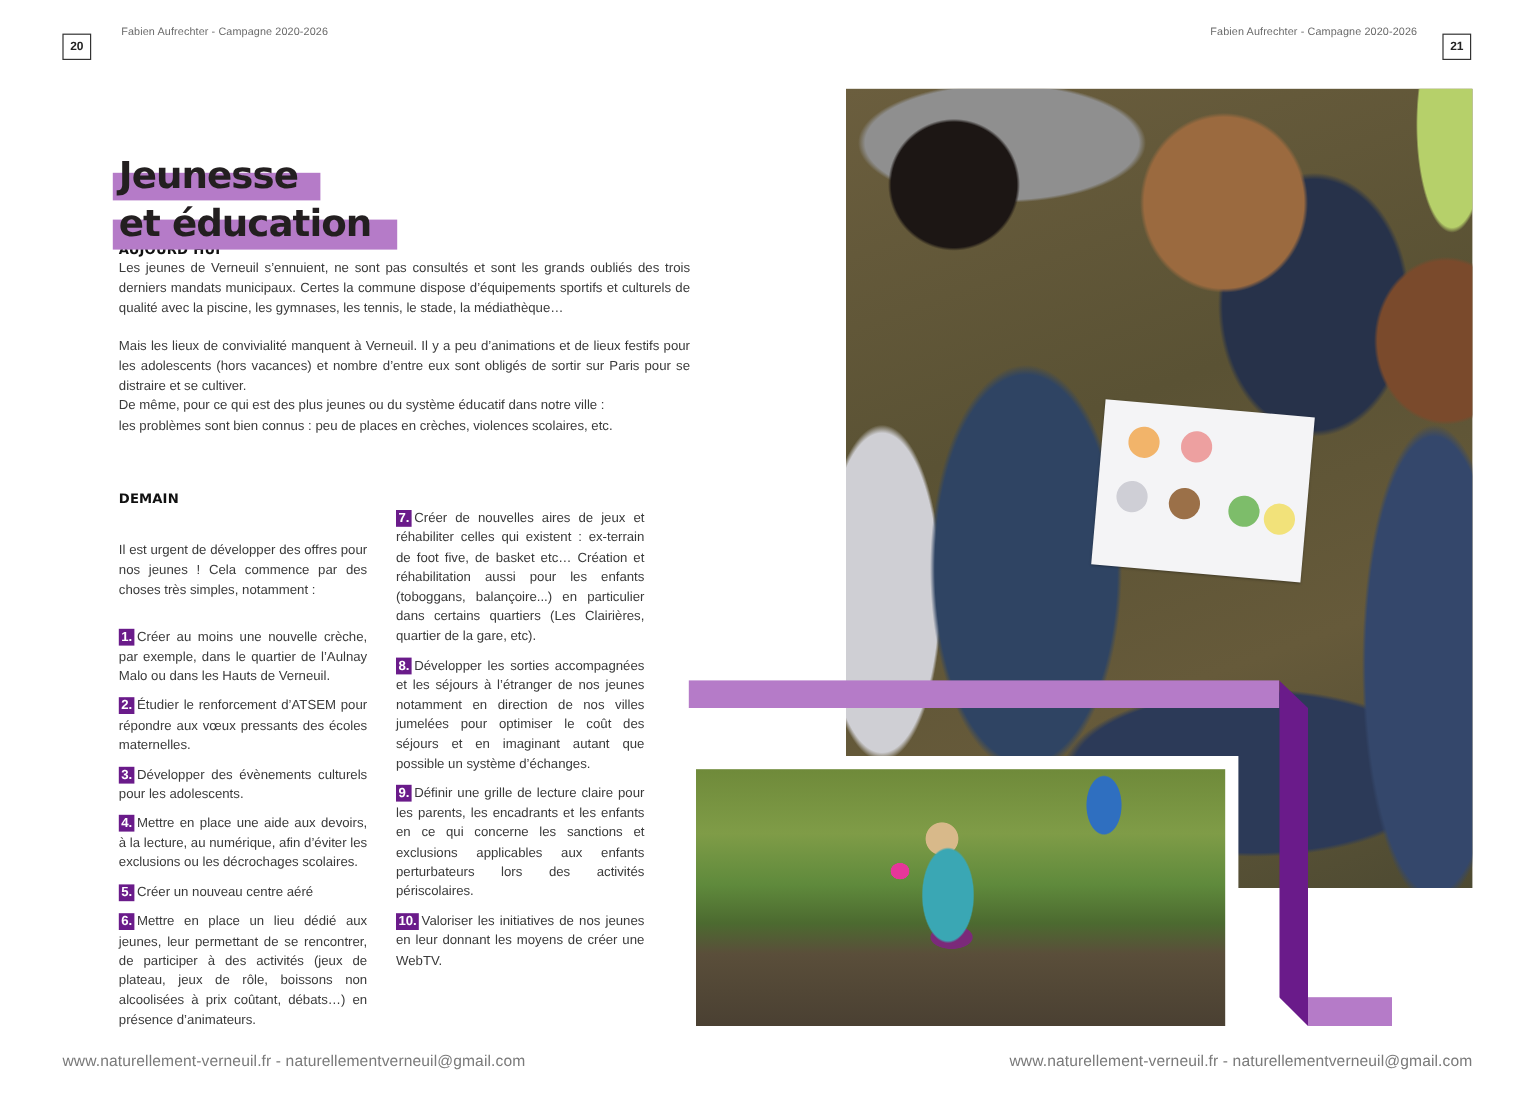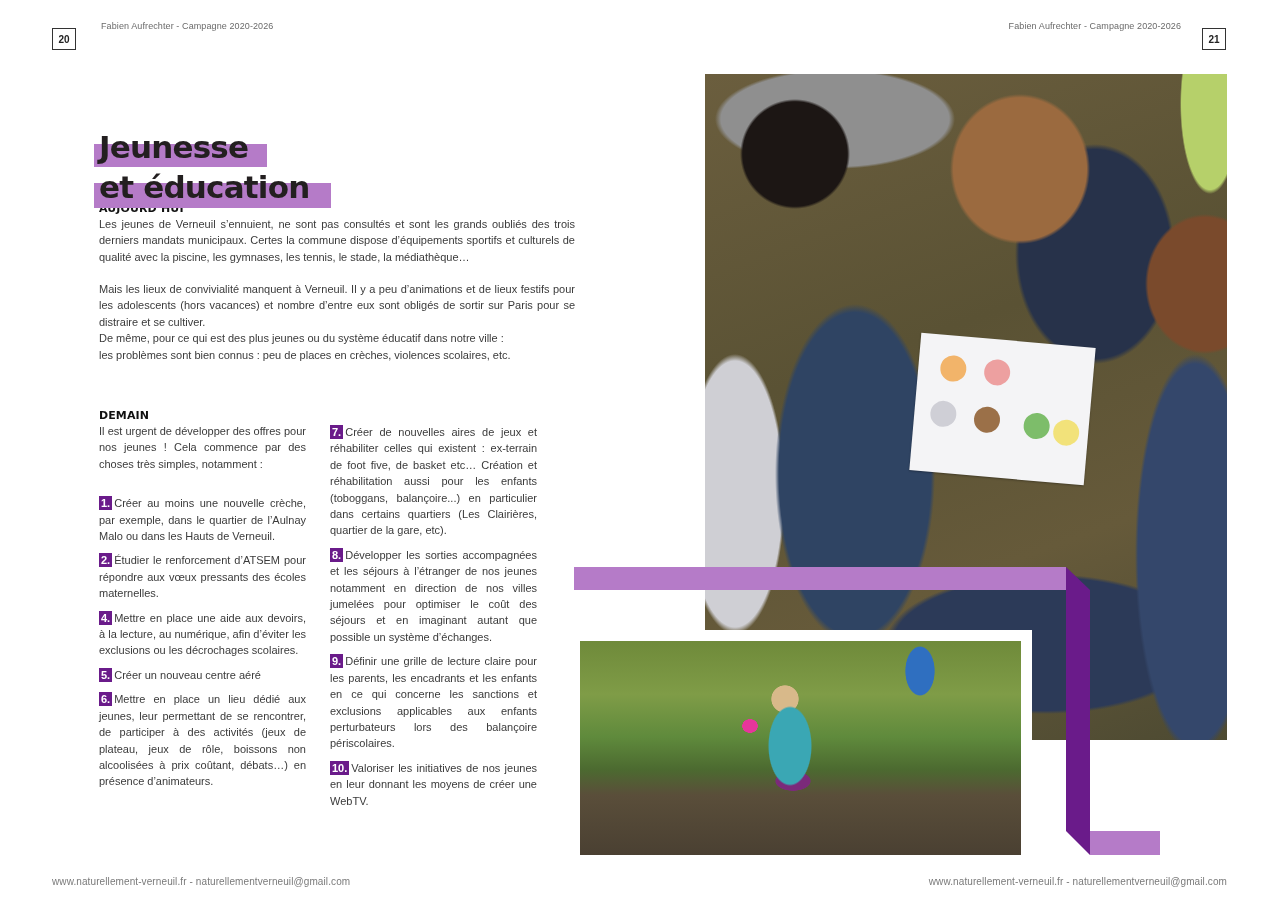--- a/index.html
+++ b/index.html
@@ -1,19 +1,19 @@
 <!DOCTYPE html>
 <html><head>
 <meta charset="utf-8">
 <style>
   html, body { margin: 0; padding: 0; background: #ffffff; }
   body { width: 1280px; height: 914px; position: relative; overflow: hidden; font-family: "Liberation Sans", sans-serif; color: #3a3a3a; }
   .page-num { position: absolute; top: 28px; width: 24px; height: 22px; border: 1px solid #333; font-size: 10px; font-weight: bold; color: #222; display: flex; align-items: center; justify-content: center; box-sizing: border-box; text-align: center; }
   .running-head { position: absolute; top: 21px; font-size: 9px; color: #6a6a6a; letter-spacing: 0.1px; }
-  .footer { position: absolute; top: 876px; font-size: 10px; color: #7a7a7a; letter-spacing: 0.1px; }
+  .footer { position: absolute; top: 876px; font-size: 13px; color: #7a7a7a; letter-spacing: 0.1px; }
 
   .title-wrap { position: absolute; left: 94px; top: 80px; margin-top: 48px; }
   .title-line { position: relative; display: block; font-family: "DejaVu Sans", sans-serif; font-weight: bold; font-size: 31px; line-height: 38px; color: #231f20; letter-spacing: -0.8px; }
   .title-line span.txt { position: relative; z-index: 2; padding-left: 5px; }
   .title-hl { position: absolute; left: 0; background: #b57bc8; z-index: 1; }
 
   .section-h { position: absolute; font-family: "DejaVu Sans", sans-serif; font-weight: bold; font-size: 11px; color: #111; letter-spacing: 0.1px; }
   .body-p { position: absolute; font-size: 11px; line-height: 16.4px; color: #3a3a3a; margin: 0; }
   .justify { text-align: justify; }
 
@@ -77,32 +77,33 @@
 
 <div class="section-h" style="left:99px; top:202px;">AUJOURD’HUI</div>
 <p class="body-p justify" style="left:99px; top:216px; width:476px;">Les jeunes de Verneuil s’ennuient, ne sont pas consultés et sont les grands oubliés des trois derniers mandats municipaux. Certes la commune dispose d’équipements sportifs et culturels de qualité avec la piscine, les gymnases, les tennis, le stade, la médiathèque…</p>
 <p class="body-p justify" style="left:99px; top:281px; width:476px;">Mais les lieux de convivialité manquent à Verneuil. Il y a peu d’animations et de lieux festifs pour les adolescents (hors vacances) et nombre d’entre eux sont obligés de sortir sur Paris pour se distraire et se cultiver.</p>
 <p class="body-p" style="left:99px; top:330px; width:490px;">De même, pour ce qui est des plus jeunes ou du système éducatif dans notre ville :</p>
 <p class="body-p" style="left:99px; top:347px; width:490px;">les problèmes sont bien connus : peu de places en crèches, violences scolaires, etc.</p>
 
 <div class="section-h" style="left:99px; top:409px;">DEMAIN</div>
 
 <div class="col" style="left:99px; top:423px;">
-  <p style="margin-bottom:23px;">Il est urgent de développer des offres pour nos jeunes ! Cela commence par des choses très simples, notamment :</p>
+  <p style="margin-bottom:23px;margin-top:28px;">Il est urgent de développer des offres pour nos jeunes ! Cela commence par des choses très simples, notamment :</p>
   <p><span class="num">1.</span><span>Créer au moins une nouvelle crèche, par exemple, dans le quartier de l’Aulnay Malo ou dans les Hauts de Verneuil.</span></p>
   <p><span class="num">2.</span><span>Étudier le renforcement d’ATSEM pour répondre aux vœux pressants des écoles maternelles.</span></p>
+  <p><span class="num">3.</span><span>Développer des évènements culturels pour les adolescents.</span></p>
   <p><span class="num">4.</span><span>Mettre en place une aide aux devoirs, à la lecture, au numérique, afin d’éviter les exclusions ou les décrochages scolaires.</span></p>
   <p><span class="num">5.</span><span>Créer un nouveau centre aéré</span></p>
   <p><span class="num">6.</span><span>Mettre en place un lieu dédié aux jeunes, leur permettant de se rencontrer, de participer à des activités (jeux de plateau, jeux de rôle, boissons non alcoolisées à prix coûtant, débats…) en présence d’animateurs.</span></p>
 </div>
 
 <div class="col" style="left:330px; top:424px;">
   <p><span class="num">7.</span><span>Créer de nouvelles aires de jeux et réhabiliter celles qui existent : ex-terrain de foot five, de basket etc… Création et réhabilitation aussi pour les enfants (toboggans, balançoire...) en particulier dans certains quartiers (Les Clairières, quartier de la gare, etc).</span></p>
   <p><span class="num">8.</span><span>Développer les sorties accompagnées et les séjours à l’étranger de nos jeunes notamment en direction de nos villes jumelées pour optimiser le coût des séjours et en imaginant autant que possible un système d’échanges.</span></p>
-  <p><span class="num">9.</span><span>Définir une grille de lecture claire pour les parents, les encadrants et les enfants en ce qui concerne les sanctions et exclusions applicables aux enfants perturbateurs lors des balançoire périscolaires.</span></p>
+  <p><span class="num">9.</span><span>Définir une grille de lecture claire pour les parents, les encadrants et les enfants en ce qui concerne les sanctions et exclusions applicables aux enfants perturbateurs lors des activités périscolaires.</span></p>
   <p><span class="num">10.</span><span>Valoriser les initiatives de nos jeunes en leur donnant les moyens de créer une WebTV.</span></p>
 </div>
 
 <div class="photo photo-top">
   <div class="card">
     <div class="dot" style="left:22px; top:20px; background:#f2b46a;"></div>
     <div class="dot" style="left:66px; top:20px; background:#eda0a0;"></div>
     <div class="dot" style="left:16px; top:66px; background:#cfcfd6;"></div>
     <div class="dot" style="left:60px; top:68px; background:#9b7048;"></div>
     <div class="dot" style="left:110px; top:70px; background:#7dbd6a;"></div>

